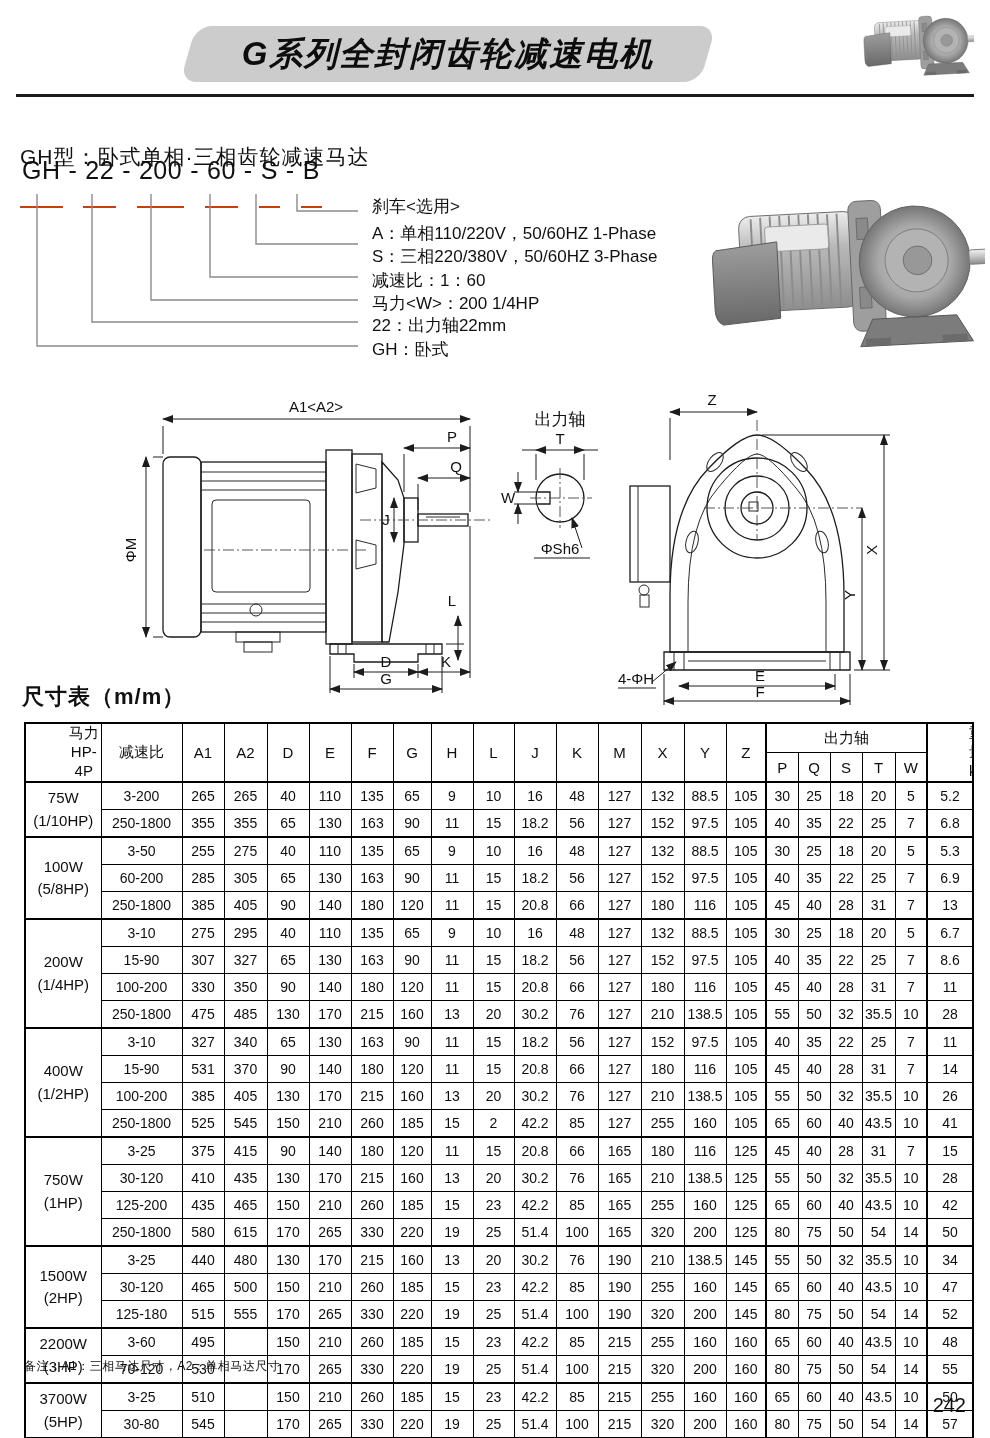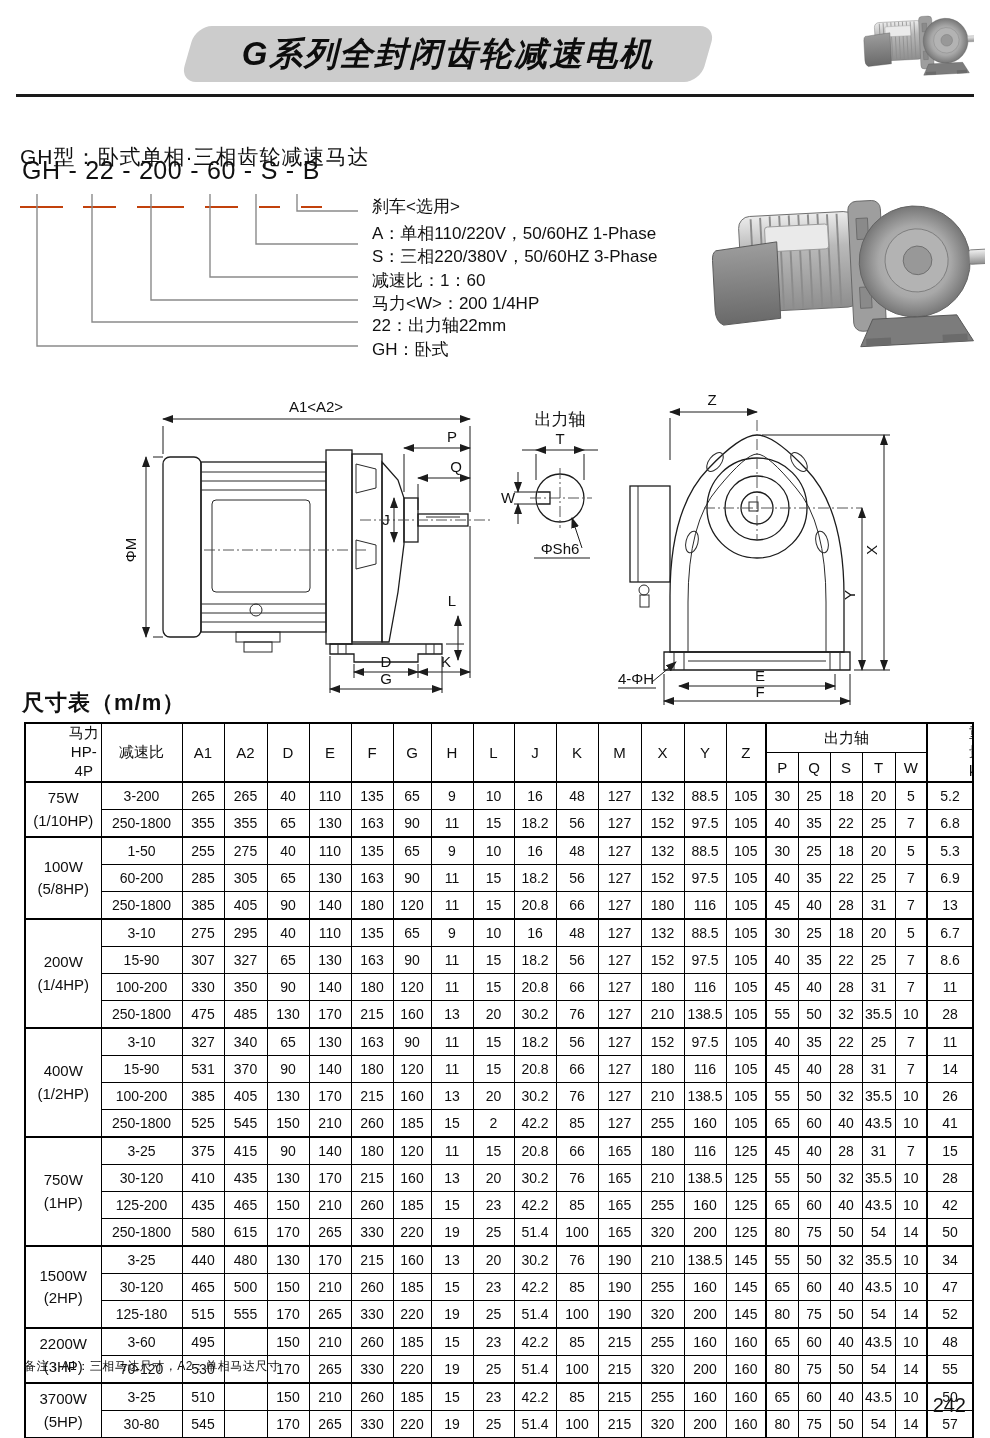--- a/index.html
+++ b/index.html
@@ -29,21 +29,21 @@
   .sideview{position:absolute;left:108px;top:392px;}
   .shaftdetail{position:absolute;left:500px;top:408px;}
   .frontview{position:absolute;left:612px;top:390px;}
   svg text{font-family:"Liberation Sans", sans-serif;fill:#111;}
   .dwg-line{stroke:#1c1c1c;stroke-width:1.3;fill:none;}
   .dwg-thin{stroke:#2a2a2a;stroke-width:1;fill:none;}
   .dim{stroke:#1c1c1c;stroke-width:1;fill:none;}
   .cline{stroke:#444;stroke-width:.9;fill:none;stroke-dasharray:11 3 2 3;}
 
   
-  .table-title{position:absolute;left:22px;top:682px;font-size:22px;font-weight:bold;letter-spacing:1px;margin-top:6px;}
+  .table-title{position:absolute;left:22px;top:682px;font-size:22px;font-weight:bold;letter-spacing:1px;}
   table.dims{position:absolute;left:24px;top:722px;width:950px;border-collapse:collapse;
              table-layout:fixed;border:2px solid #000;}
   table.dims th, table.dims td{border:1px solid #000;text-align:center;vertical-align:middle;
              padding:0;font-size:14px;font-weight:normal;color:#0e0e0e;overflow:hidden;}
   table.dims thead th{font-size:15px;height:28px;}
   table.dims tbody td{height:26px;}
   table.dims .two-line span{display:block;line-height:1.25;margin-left:41px;}
   table.dims tr.group-start td{border-top:2px solid #000;}
   table.dims thead tr:first-child th{border-top:0;}
   table.dims .bl2{border-left:2px solid #000;}
@@ -411,21 +411,21 @@
           <td>22</td>
           <td>25</td>
           <td>7</td>
           <td class="bl2">6.8</td>
         </tr>
         <tr class="group-start">
           <td rowspan="3" class="power-cell">
             <div>100W</div>
             <div>(5/8HP)</div>
           </td>
-          <td>1-50</td>
+          <td>3-50</td>
           <td>255</td>
           <td>275</td>
           <td>40</td>
           <td>110</td>
           <td>135</td>
           <td>65</td>
           <td>9</td>
           <td>10</td>
           <td>16</td>
           <td>48</td>

